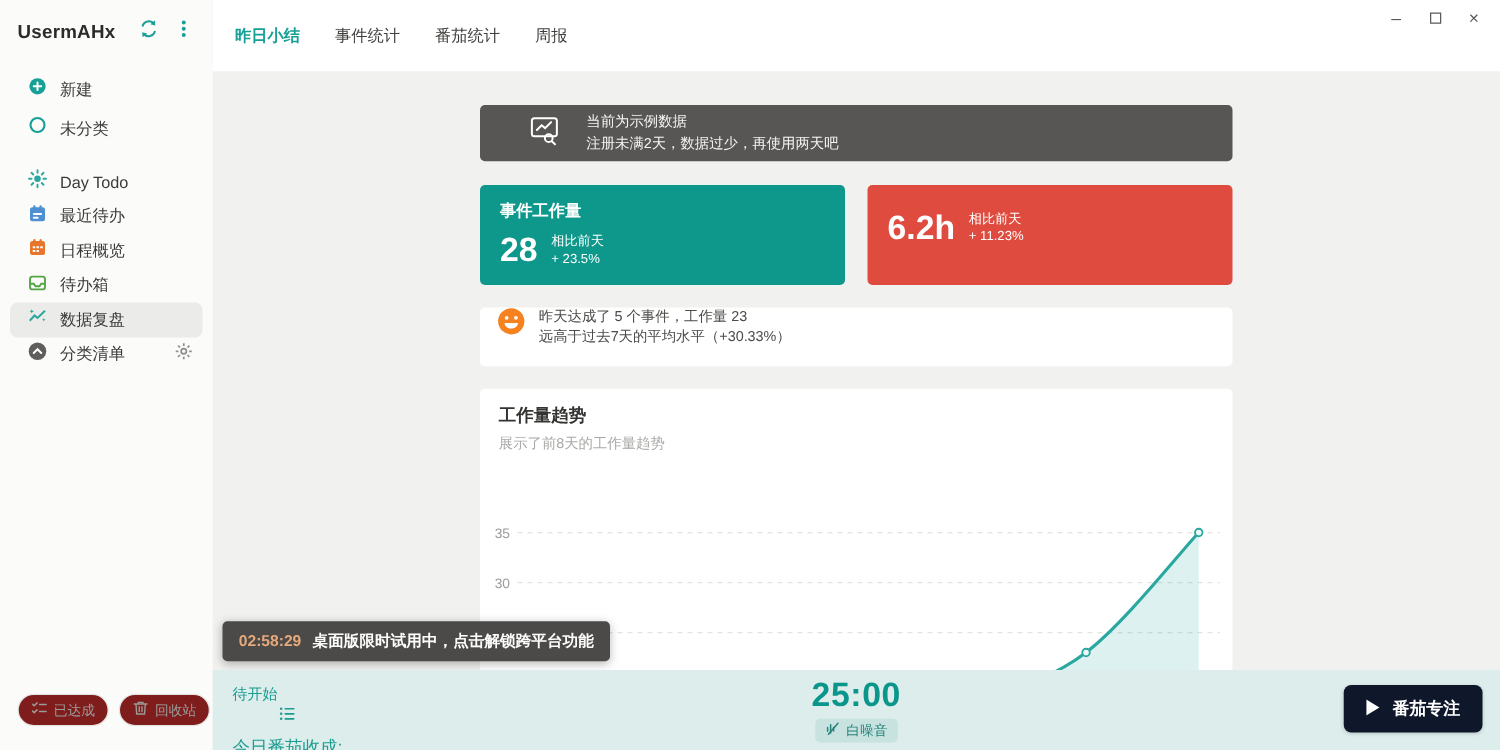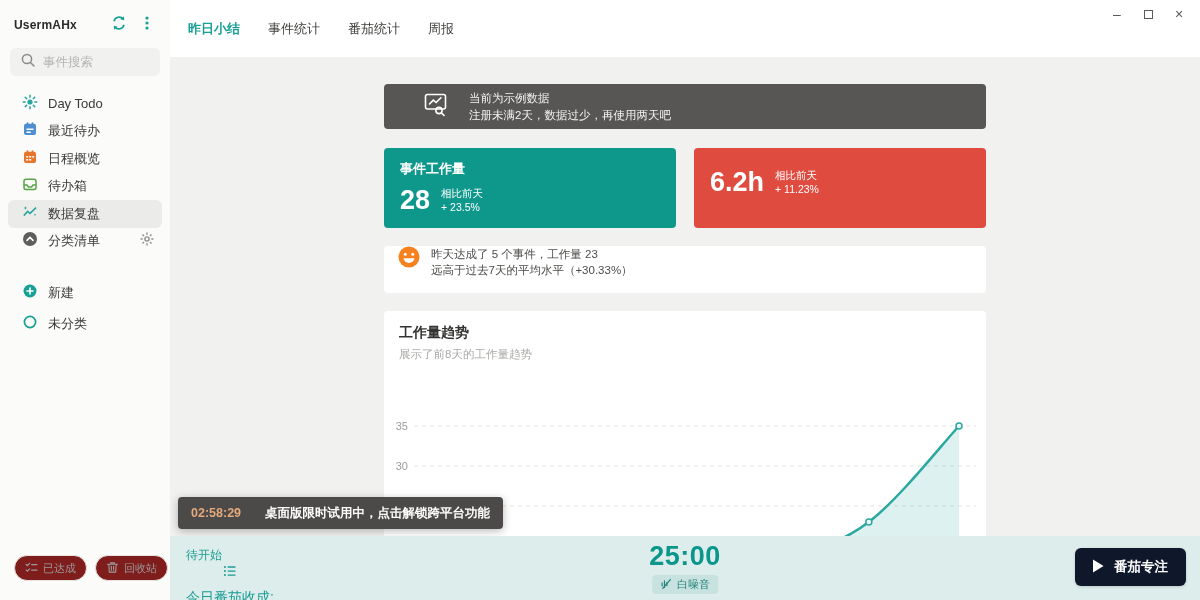--- a/index.html
+++ b/index.html
@@ -3,21 +3,21 @@
 <meta charset="utf-8">
 <style>
   * { margin:0; padding:0; box-sizing:border-box; }
   html,body { background:#fff; }
   .app { position:relative; width:1200px; height:600px; overflow:hidden;
          font-family:"Liberation Sans","DejaVu Sans",sans-serif; color:#3a3a38; }
 
   
   .sidebar { position:absolute; left:0; top:0; width:170px; height:600px; background:#fbfbf9; }
   .sb-head { display:flex; align-items:center; padding:16px 14px 0 14px; gap:10px; }
-  .sb-title { flex:1; font-size:12px; font-weight:bold; color:#2b2b29; letter-spacing:.2px; }
+  .sb-title { flex:1; font-size:15px; font-weight:bold; color:#2b2b29; letter-spacing:.2px; }
   .icon-btn { display:flex; align-items:center; justify-content:center; width:18px; height:18px; cursor:pointer; color:#17a096; }
   .search { margin:14px 10px 0 10px; height:28px; background:#f1f1ef; border-radius:6px;
             display:flex; align-items:center; padding:0 8px 0 10px; gap:7px; }
   .search input { flex:1; min-width:0; border:none; outline:none; background:transparent; font-size:12.5px; color:#555; font-family:inherit; }
   .search input::placeholder { color:#b5b5b3; }
   .nav { margin-top:14px; }
   .nav-item { display:flex; align-items:center; height:27.5px; margin:0 8px; padding:0 6px 0 14px;
               border-radius:6px; gap:10px; cursor:pointer; }
   .nav-item.active { background:#ebebe9; }
   .nav-item .lbl { font-size:13px; color:#3a3a38; }
@@ -57,21 +57,21 @@
              display:flex; padding-left:14px; gap:11px; }
   .summary .txt { font-size:11.5px; line-height:1.4; color:#4c4c4a; }
 
   .chart-card { margin-top:18px; height:300px; background:#fff; border-radius:4px; padding-top:13px; }
   .chart-title { font-size:14px; font-weight:bold; margin-left:15px; color:#333331; }
   .chart-sub { font-size:11.5px; color:#a9a9a7; margin:5px 0 0 15px; }
   .chart-card svg { display:block; margin-top:4px; }
 
   .trial-tooltip { position:absolute; left:8px; top:497px; height:27px; z-index:5;
                    background:#4b4a48; border-radius:4px; box-shadow:0 2px 8px rgba(0,0,0,.28);
-                   display:flex; align-items:center; gap:24px; padding:16px 13px; cursor:pointer; }
+                   display:flex; align-items:center; gap:9px; padding:16px 13px; cursor:pointer; }
   .trial-tooltip .t-time { color:#e5a97b; font-size:12.5px; font-weight:bold; }
   .trial-tooltip .t-text { color:#fdfdfb; font-size:12.5px; font-weight:bold; }
 
   .bottom-bar { position:absolute; left:0; bottom:0; width:1030px; height:64px; background:#dcedeb; z-index:6; }
   .bb-status { position:absolute; left:16px; top:11px; }
   .bb-state { font-size:12px; color:#1b9c92; }
   .bb-harvest { display:flex; align-items:center; gap:8px; margin-top:0; color:#1b9c92; font-size:14px;flex-direction:column; }
   .bb-center { position:absolute; left:50%; top:5px; transform:translateX(-50%); text-align:center; }
   .bb-timer { font-size:27px; font-weight:bold; color:#0b968b; letter-spacing:.5px; }
   .noise-badge { display:inline-flex; align-items:center; gap:5px; margin-top:3px; padding:2px 8px;
@@ -103,29 +103,36 @@
         <span>
           <svg class="ic16" viewBox="0 0 16 16" fill="#17a096">
               <circle cx="8" cy="3" r="1.6"></circle>
               <circle cx="8" cy="8" r="1.6"></circle>
               <circle cx="8" cy="13" r="1.6"></circle>
             </svg>
         </span>
       </div>
     </div>
 
-    <div class="search">
-      <span>
-        <svg class="ic16" viewBox="0 0 16 16" fill="none" stroke="#8a8a88" stroke-width="1.5">
-            <circle cx="7" cy="7" r="4.6"></circle>
-            <path d="M10.5 10.5L14 14" stroke-linecap="round"></path>
-          </svg>
-      </span>
-      <input placeholder="事件搜索" style="">
-    </div>
+
+    <nav class="nav cats">
+      <div class="nav-item">
+        <span><svg class="ic16" viewBox="0 0 16 16">
+              <circle cx="8" cy="8" r="6.5" fill="#17a096"></circle>
+              <path d="M8 5v6M5 8h6" stroke="#fff" stroke-width="1.6" stroke-linecap="round"></path>
+            </svg></span>
+        <span class="lbl">新建</span>
+      </div>
+      <div class="nav-item">
+        <span><svg class="ic16" viewBox="0 0 16 16">
+              <circle cx="8" cy="8" r="5.6" fill="none" stroke="#17a096" stroke-width="1.7"></circle>
+            </svg></span>
+        <span class="lbl">未分类</span>
+      </div>
+    </nav>
 
     <nav class="nav">
       <div class="nav-item">
         <span><svg class="ic16" viewBox="0 0 16 16">
               <circle cx="8" cy="8" r="2.6" fill="#2aa79f"></circle>
               <g stroke="#2aa79f" stroke-width="1.5" stroke-linecap="round">
                 <path d="M8 1.2v2M8 12.8v2M1.2 8h2M12.8 8h2M3.2 3.2l1.4 1.4M11.4 11.4l1.4 1.4M12.8 3.2l-1.4 1.4M4.6 11.4l-1.4 1.4"></path>
               </g>
             </svg></span>
         <span class="lbl">Day Todo</span>
@@ -176,36 +183,20 @@
               <path d="M5 9.4l3-3 3 3" fill="none" stroke="#fff" stroke-width="1.6" stroke-linecap="round"></path>
             </svg></span>
         <span class="lbl">分类清单</span>
         <span class="spacer"></span>
         <span class="icon-btn">
           <span><svg class="ic16" viewBox="0 0 16 16" fill="none" stroke="#8e8e8c" stroke-width="1.4">
                 <circle cx="8" cy="8" r="2.1"></circle>
                 <path d="M8 1.6v2.1M8 12.3v2.1M1.6 8h2.1M12.3 8h2.1M3.5 3.5L5 5M11 11l1.5 1.5M12.5 3.5L11 5M5 11l-1.5 1.5"></path>
               </svg></span>
         </span>
-      </div>
-    </nav>
-
-    <nav class="nav cats">
-      <div class="nav-item">
-        <span><svg class="ic16" viewBox="0 0 16 16">
-              <circle cx="8" cy="8" r="6.5" fill="#17a096"></circle>
-              <path d="M8 5v6M5 8h6" stroke="#fff" stroke-width="1.6" stroke-linecap="round"></path>
-            </svg></span>
-        <span class="lbl">新建</span>
-      </div>
-      <div class="nav-item">
-        <span><svg class="ic16" viewBox="0 0 16 16">
-              <circle cx="8" cy="8" r="5.6" fill="none" stroke="#17a096" stroke-width="1.7"></circle>
-            </svg></span>
-        <span class="lbl">未分类</span>
       </div>
     </nav>
 
     <div class="sb-foot">
       <div class="pill">
         <span><svg width="13" height="13" viewBox="0 0 14 14" fill="none" stroke="#9b9b99" stroke-width="1.3" stroke-linecap="round">
               <path d="M1.2 3.6l1.3 1.3L5 2.5"></path>
               <path d="M7.2 3.9h5.6"></path>
               <path d="M1.2 9.6l1.3 1.3L5 8.5"></path>
               <path d="M7.2 9.9h5.6"></path>

